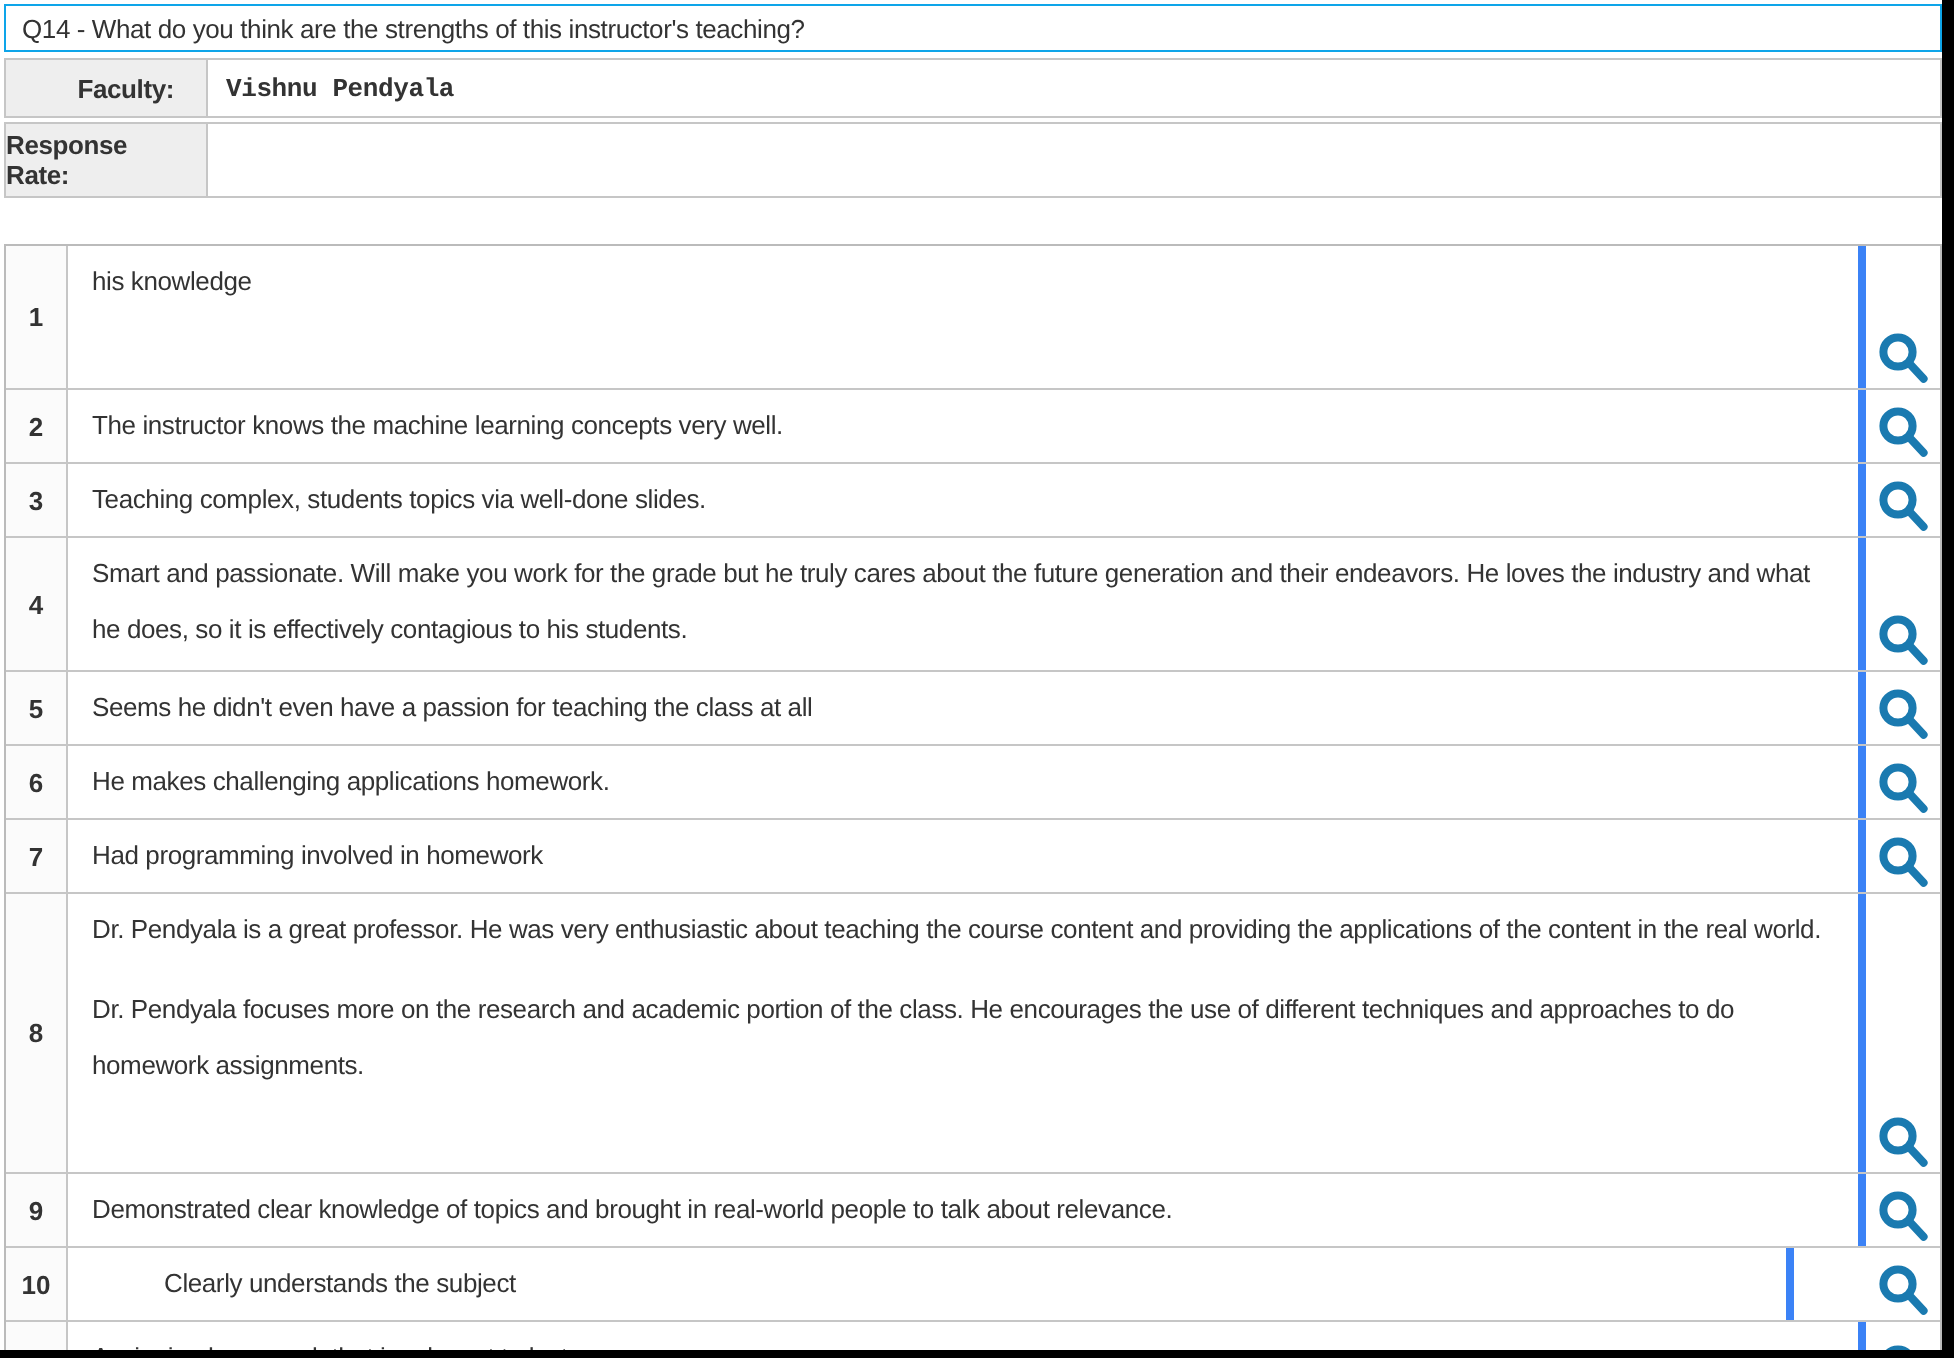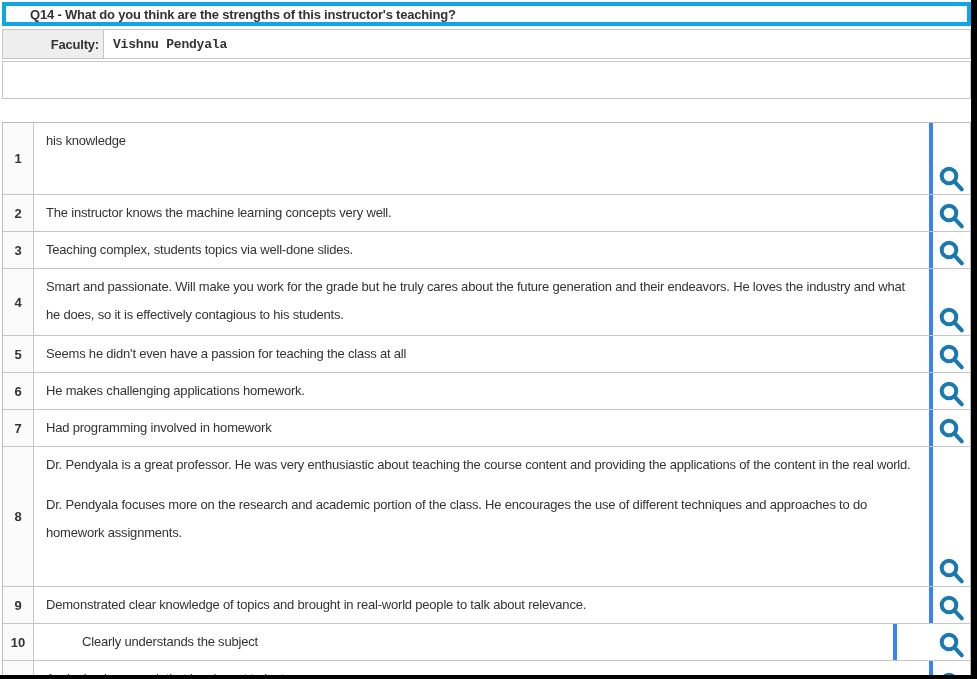--- a/index.html
+++ b/index.html
@@ -9,45 +9,45 @@
     background: #ffffff;
     font-family: "Liberation Sans", sans-serif;
     color: #333333;
     position: relative;
   }
   .page { margin: 2px 0 0 2px; width: 969px; }
 
   
   .title-box {
     box-sizing: border-box;
-    border: 4px solid #0ea5e9;
+    border: 1px solid #0ea5e9;
     height: 24px;
     display: flex; align-items: center;
-    padding: 0 24px;
-    font-size: 13px; font-weight: bold;
+    padding: 0 8px;
+    font-size: 13px; font-weight: normal;
     margin-bottom: 3px;
     letter-spacing: -0.2px;
   }
 
   
   .info-row {
     box-sizing: border-box;
     border: 1px solid #c6c6c6;
     display: flex;
     margin-bottom: 2px;
   }
   .info-row.faculty { height: 30px; }
   .info-row.rr { height: 38px; }
   .info-label {
     box-sizing: border-box;
     flex: 0 0 101px;
     background: #eeeeee;
     border-right: 1px solid #c6c6c6;
     display: flex; align-items: center; justify-content: flex-end;
-    padding-right: 4px;
+    padding-right: 16px;
     font-size: 13px; font-weight: bold;
     letter-spacing: -0.2px;
   }
   .info-value {
     display: flex; align-items: center;
     padding-left: 9px;
     font-size: 13px;
     letter-spacing: -0.2px;
     font-family: Liberation Mono, monospace;
   }
@@ -113,20 +113,21 @@
 <div class="page">
 
   <div class="title-box">Q14 - What do you think are the strengths of this instructor's teaching?</div>
 
   <div class="info-row faculty">
     <div class="info-label">Faculty:</div>
     <div class="info-value bold">Vishnu Pendyala</div>
   </div>
 
   <div class="info-row rr">
+    <div class="info-label">Response Rate:</div>
   </div>
 
   <div class="responses">
   <div class="response-row" style="min-height: 72px;">
     <div class="cell-num">1</div>
     <div class="cell-text">
           <div class="para">his knowledge</div>
         </div>
     <div class="cell-zoom">
       <svg class="zoom-icon" width="27" height="27" viewBox="0 0 27 27">

